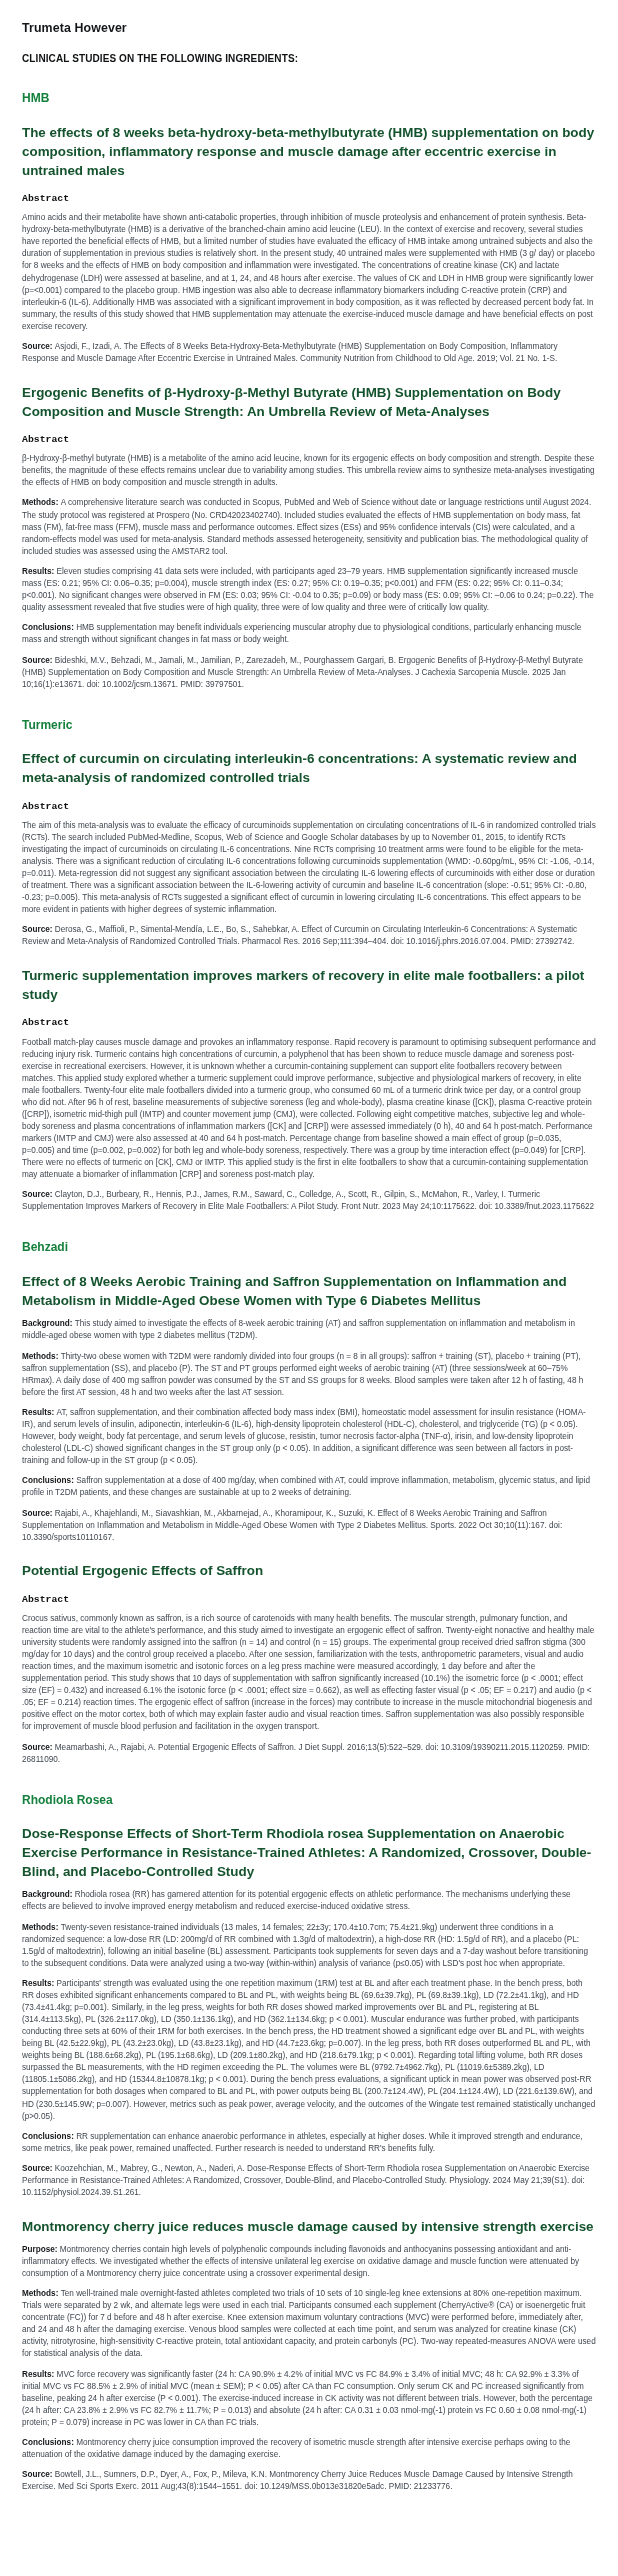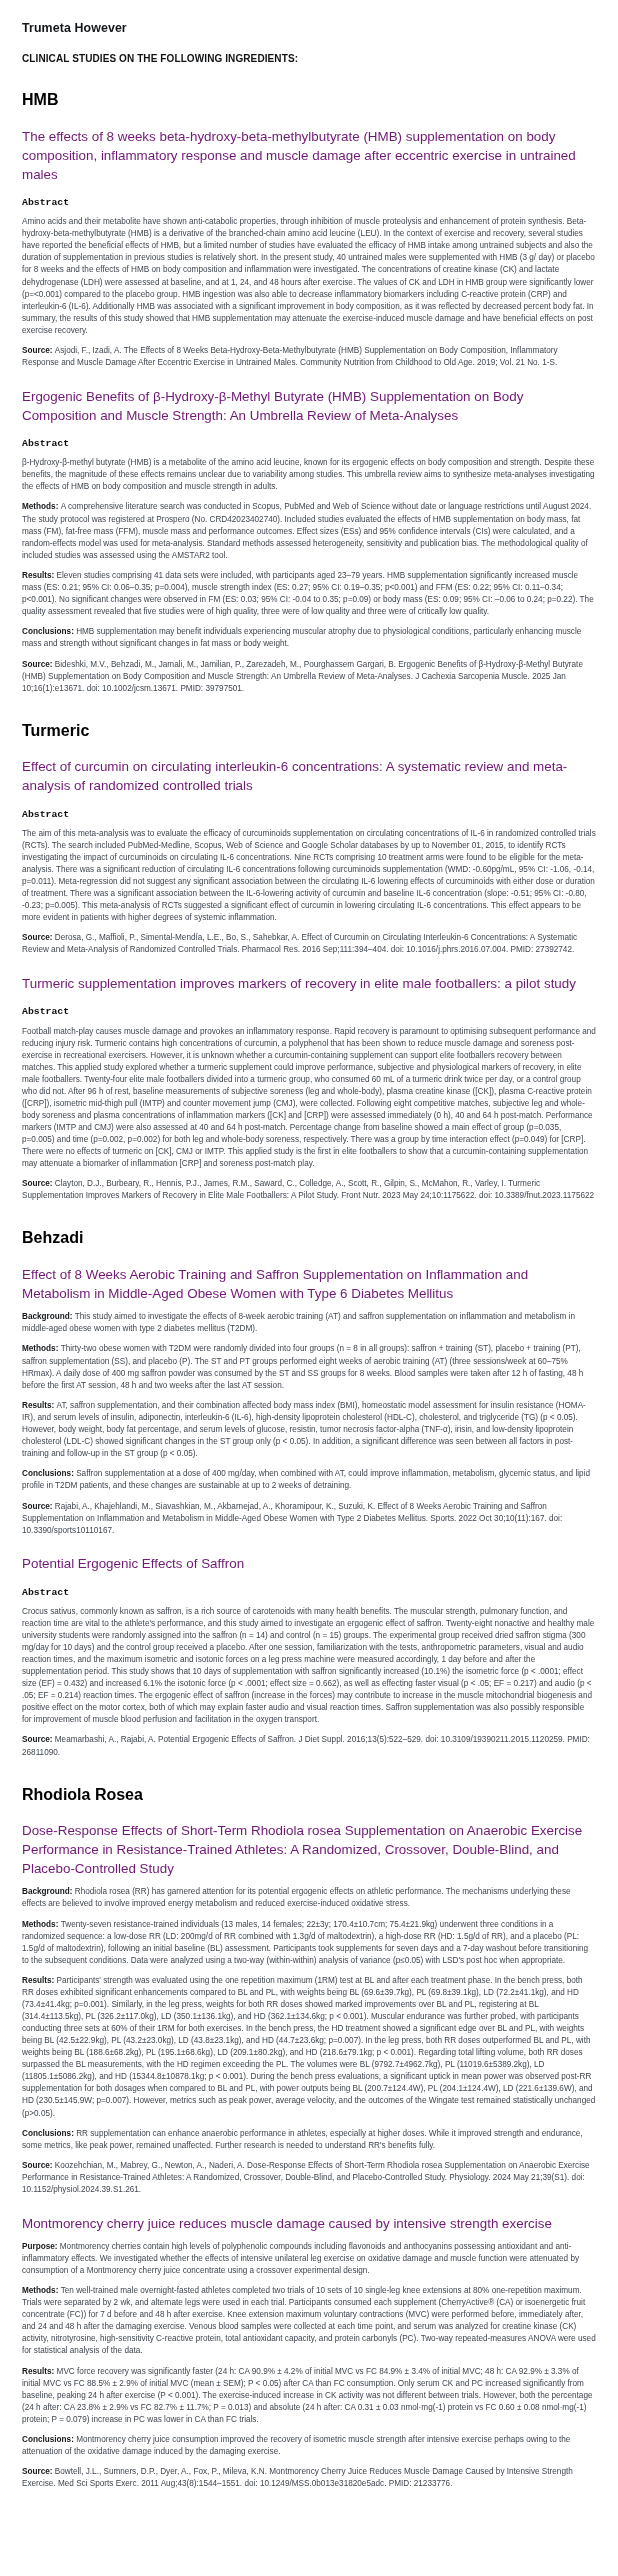--- a/index.html
+++ b/index.html
@@ -1,21 +1,21 @@
 <!DOCTYPE html>
 <html style="font-size:8.2px"><head>
 <meta charset="utf-8">
 <style>
   html,body{margin:0;padding:0;background:#ffffff;}
   body{width:618px;font-family:"Liberation Sans","DejaVu Sans",sans-serif;color:#3f4650;}
   .page{box-sizing:border-box;width:618px;padding:20.6px 22px 36px 22px;}
   h1.page-title{font-size:12.4px;font-weight:600;color:#15181b;margin:0 0 18.5px 0;letter-spacing:0.1px;}
   h2.page-subtitle{font-size:10px;font-weight:700;color:#101214;margin:16px 0 27px 0;letter-spacing:0.1px;}
-  h2.ingredient-heading{font-size:16px;font-weight:700;color:#000000;margin:27px 0 5.2px 0;}
-  h3.study-title{font-size:13.4px;font-weight:400;color:#701a75;line-height:1.42;margin:17.5px 0 5.2px 0;}
+  h2.ingredient-heading{font-size:12px;font-weight:700;color:#15803d;margin:27px 0 5.2px 0;}
+  h3.study-title{font-size:13.4px;font-weight:700;color:#14532d;line-height:1.42;margin:17.5px 0 5.2px 0;}
   h4.sub-heading{font-size:9.8px;font-weight:700;color:#101214;margin:13.4px 0 4.1px 0;font-family:Liberation Mono, monospace;}
   p.body-par{font-size:8.2px;line-height:1.47;margin:8.2px 0;color:#3f4650;}
   p.body-par strong{color:#15181b;font-weight:700;}
   section{margin:0;}
   article{margin:0;}
 </style>
 </head>
 <body>
 
 <div class="page">

